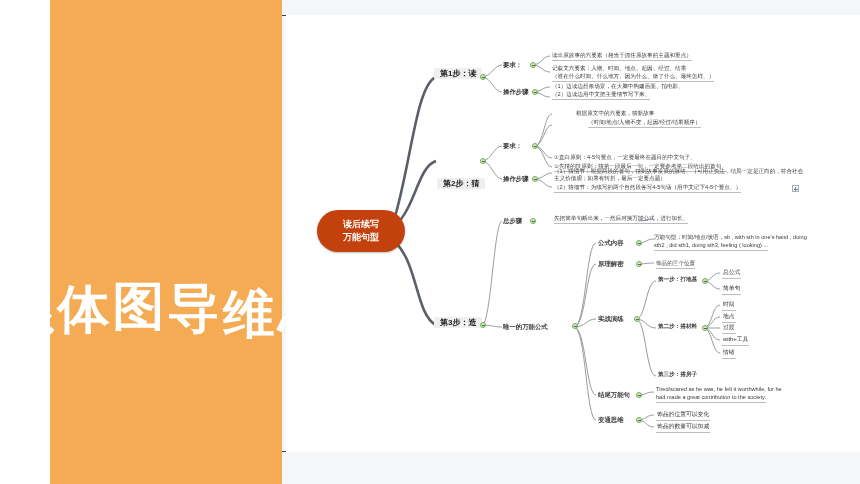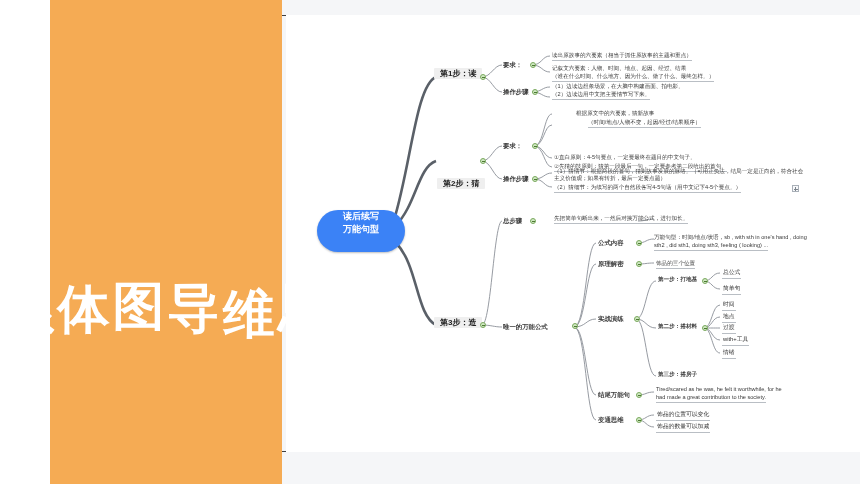--- a/index.html
+++ b/index.html
@@ -41,22 +41,22 @@
 
   
   .left-white{position:absolute;left:0;top:0;width:50px;height:484px;background:#ffffff;}
 
   
   .mm{position:absolute;left:0;top:0;width:574px;height:437px;}
   svg.links{position:absolute;left:0;top:0;width:574px;height:437px;overflow:visible;}
 
   .central{
     position:absolute;left:31px;top:195px;width:88px;height:42px;
-    background:#3b82f6;border-radius:21px;
-    display:flex;flex-direction:column;align-items:center;justify-content:flex-start;
+    background:#c2410c;border-radius:21px;
+    display:flex;flex-direction:column;align-items:center;justify-content:center;
     color:#ffffff;font-size:9px;line-height:13px;font-weight:bold;
     box-shadow:0 1px 2px rgba(0,0,0,.25);
   }
 
   .lvl1{
     position:absolute;background:#efefef;color:#222;
     font-size:8px;font-weight:bold;padding:0 6px;white-space:nowrap;
     border-radius:1px;
   }
 

